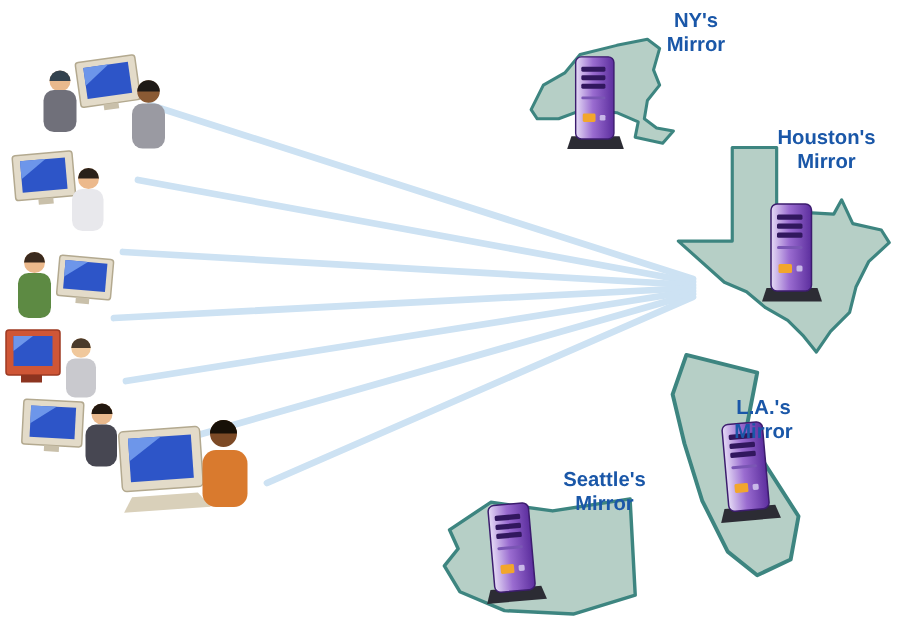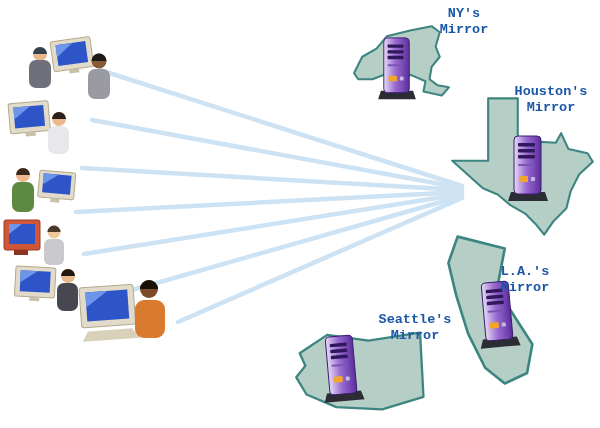--- a/index.html
+++ b/index.html
@@ -1,18 +1,18 @@
 <!DOCTYPE html>
 <html><head>
 <meta charset="utf-8">
 <style>
   html,body{margin:0;padding:0;background:#fff;}
   .stage{
     position:relative;width:600px;height:428px;background:#ffffff;overflow:hidden;
-    font-family:Liberation Mono, monospace;
+    font-family:Liberation Sans, sans-serif;
   }
   svg.abs{position:absolute;overflow:visible;}
   .node-label{
     position:absolute;color:#1a57a8;font-weight:bold;font-size:13.5px;
     line-height:1.22;text-align:center;z-index:6;
   }
   .node-label span{display:block;}
   .state{z-index:3;}
   .server{z-index:5;}
   .lines{z-index:1;}
@@ -186,37 +186,37 @@
   <svg class="abs server" style="left:478px;top:280px;width:40px;height:72px;transform:rotate(-5deg)" viewBox="0 0 40 72">
     <path d="M3,58 h34 l3,9 h-40 z" fill="#2c2c34"></path>
     <rect x="6" y="2" width="27" height="58" rx="4" fill="url(#srvGrad)" stroke="#3c1c6e"></rect>
     <rect x="10" y="9" width="17" height="3.5" rx="1" fill="#31175e"></rect>
     <rect x="10" y="15" width="17" height="3.5" rx="1" fill="#31175e"></rect>
     <rect x="10" y="21" width="17" height="3.5" rx="1" fill="#31175e"></rect>
     <rect x="10" y="30" width="17" height="2" rx="1" fill="#7a56b4"></rect>
     <rect x="11" y="42" width="9" height="6" rx="1" fill="#f2a62c"></rect>
     <rect x="23" y="43" width="4" height="4" rx="1" fill="#c8b8e8"></rect>
   </svg>
-  <div class="node-label" style="left:486px;top:264px;width:78px">
+  <div class="node-label" style="left:470px;top:264px;width:78px">
     <span>L.A.'s</span>
     <span>Mirror</span>
   </div>
 
   
   <svg class="abs state" style="left:286px;top:328px;width:142px;height:94px" viewBox="0 0 120 82">
     <path d="M10,22 L34,6 L70,11 L115,4 L118,60 L82,71 L42,69 L16,58 L7,43 L15,33 Z" fill="#b6cfc6" stroke="#3d8580" stroke-width="2" stroke-linejoin="round"></path>
   </svg>
   <svg class="abs server" style="left:322px;top:334px;width:40px;height:72px;transform:rotate(-5deg)" viewBox="0 0 40 72">
     <path d="M3,58 h34 l3,9 h-40 z" fill="#2c2c34"></path>
     <rect x="6" y="2" width="27" height="58" rx="4" fill="url(#srvGrad)" stroke="#3c1c6e"></rect>
     <rect x="10" y="9" width="17" height="3.5" rx="1" fill="#31175e"></rect>
     <rect x="10" y="15" width="17" height="3.5" rx="1" fill="#31175e"></rect>
     <rect x="10" y="21" width="17" height="3.5" rx="1" fill="#31175e"></rect>
     <rect x="10" y="30" width="17" height="2" rx="1" fill="#7a56b4"></rect>
     <rect x="11" y="42" width="9" height="6" rx="1" fill="#f2a62c"></rect>
     <rect x="23" y="43" width="4" height="4" rx="1" fill="#c8b8e8"></rect>
   </svg>
-  <div class="node-label" style="left:372px;top:312px;width:86px">
+  <div class="node-label" style="left:360px;top:312px;width:86px">
     <span>Seattle's</span>
     <span>Mirror</span>
   </div>
 
 </div>
 
 </body></html>

